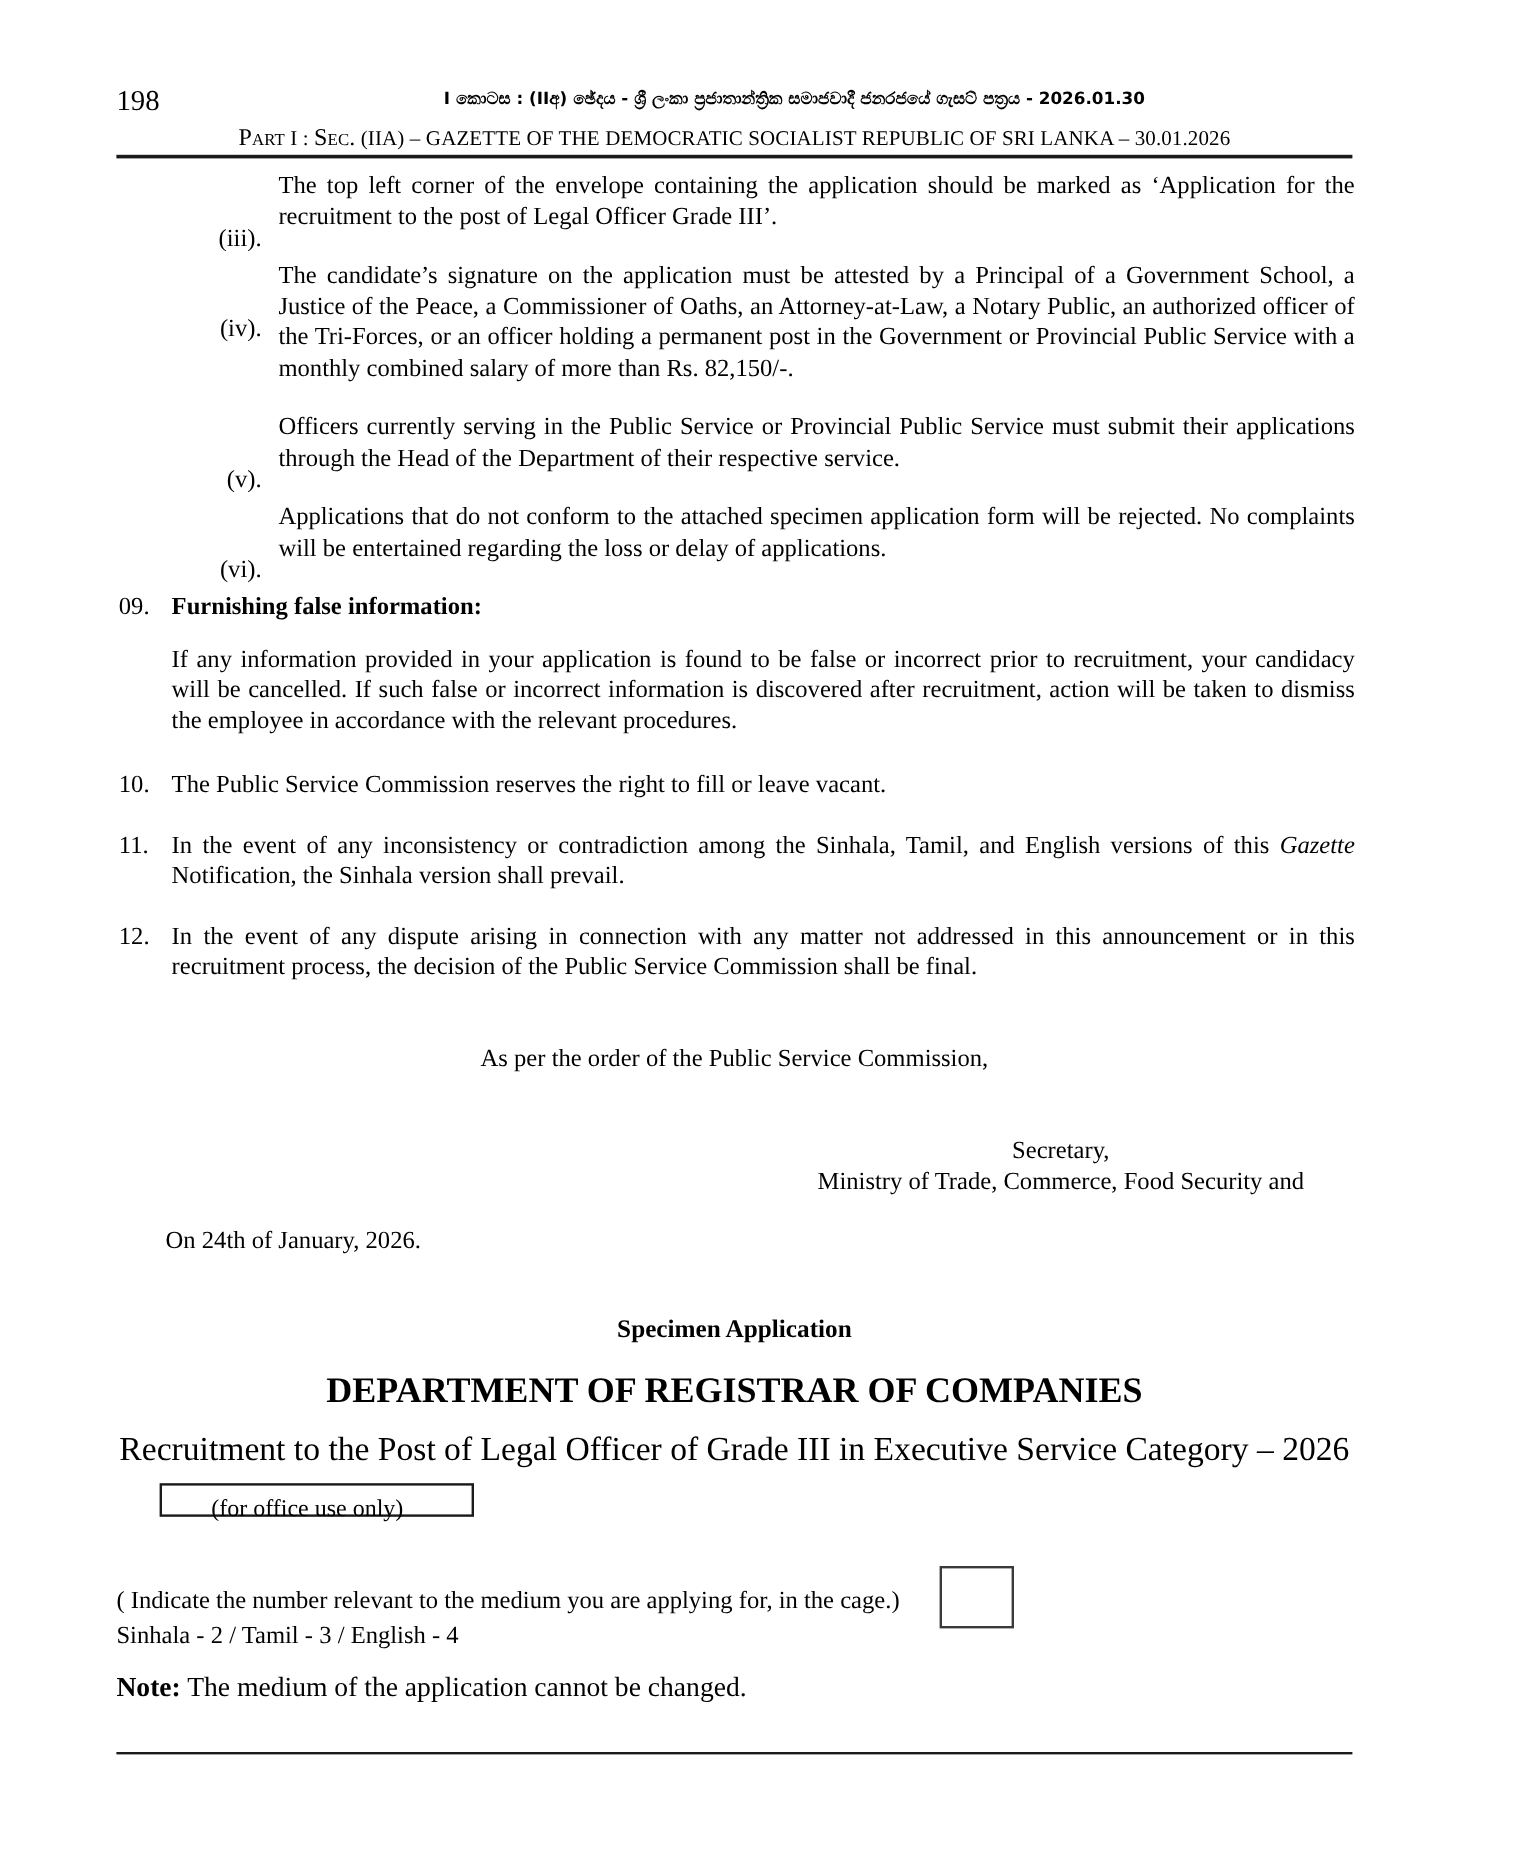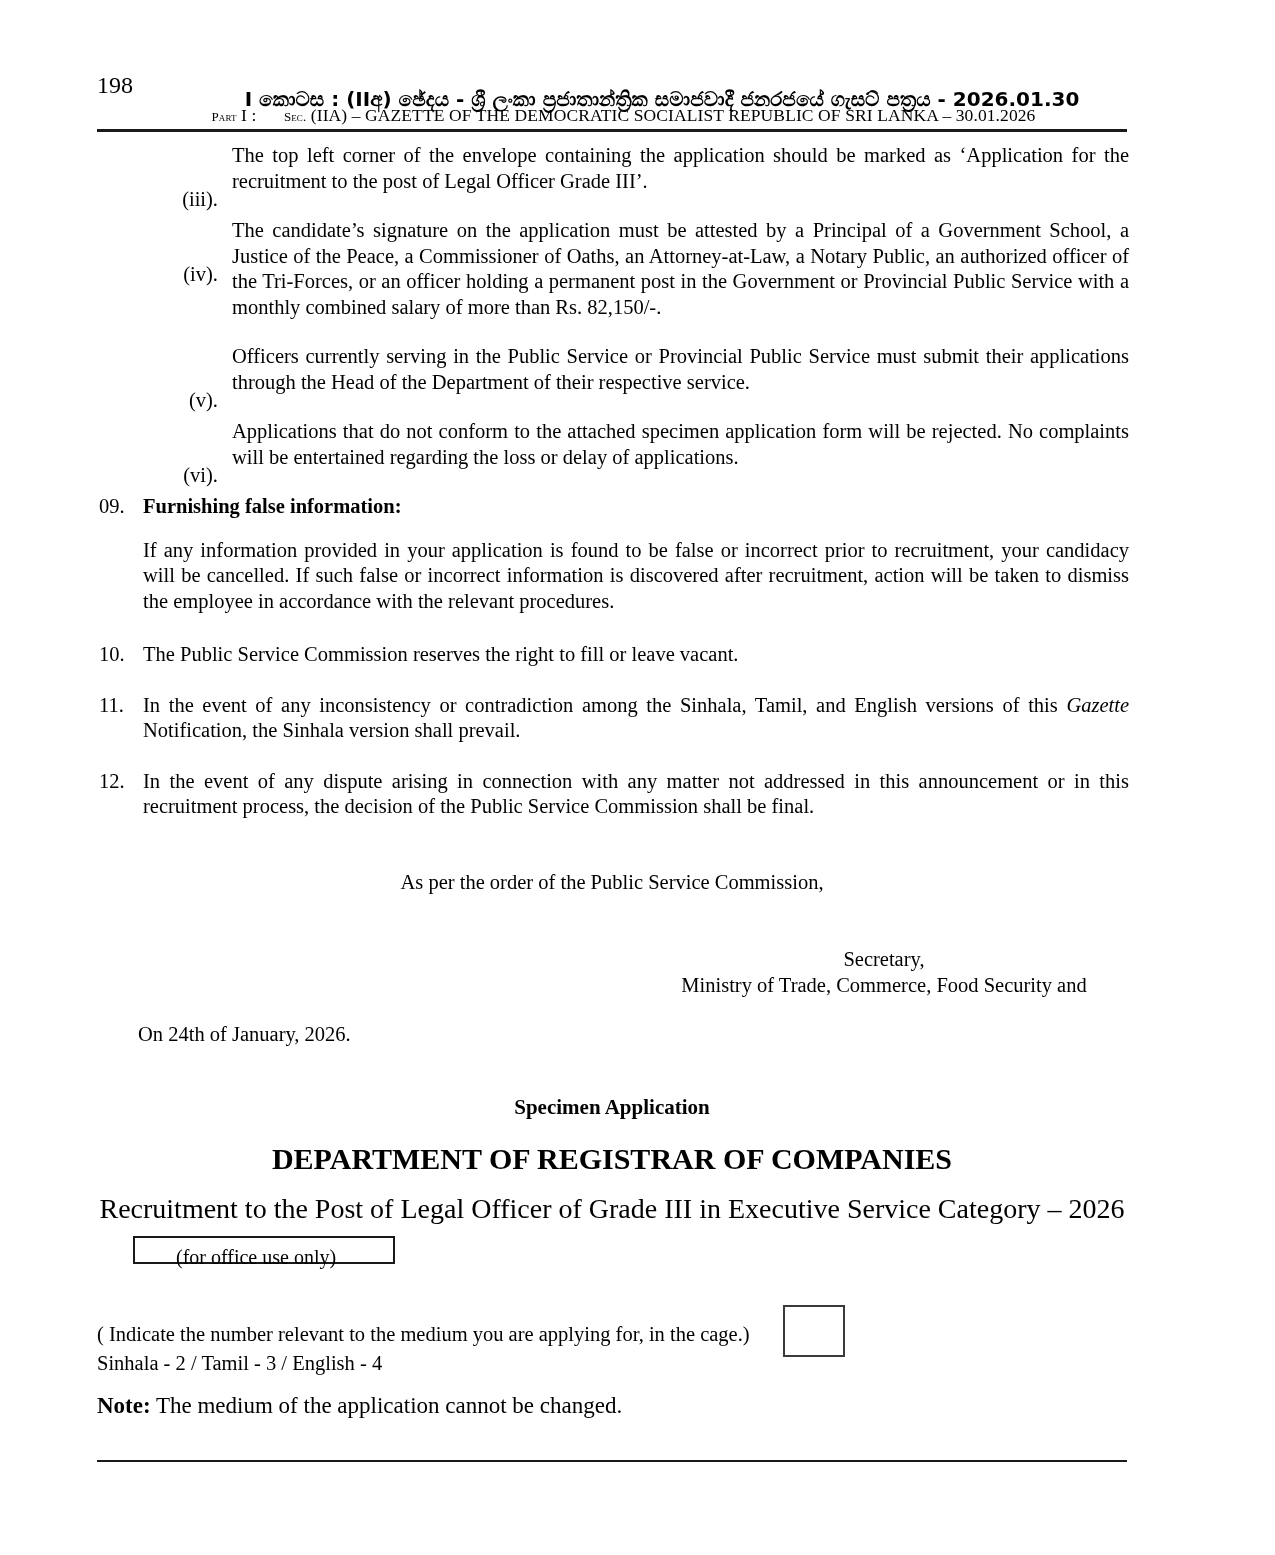--- a/index.html
+++ b/index.html
@@ -34,40 +34,39 @@
     position: absolute;
     left: 0;
     top: 2px;
     font-size: 24px;
     line-height: 30px;
   }
   .masthead-sinhala {
     position: absolute;
     left: 110px;
     right: 10px;
-    top: 16px;
-    text-align: center;
-    font-size: 20px;
+    top: 0;
+    text-align: center;
+    font-size: 14px;
     line-height: 30px;
     font-weight: bold;
     font-family: "DejaVu Sans", "Liberation Sans", sans-serif;
     white-space: nowrap;
   }
   .masthead-english {
     margin-top: 2px;
     text-align: center;
     font-size: 17.5px;
     line-height: 22px;
     letter-spacing: 0.1px;
     white-space: nowrap;
   }
   .sc {
     font-variant: small-caps;
-    font-size: 13px;
-    margin-left: 23px;
+    font-size: 20px;
   }
   .rule-top {
     position: absolute;
     left: 97px;
     top: 129px;
     width: 1030px;
     height: 0;
     border-top: 3px solid #1a1a1a;
   }
   .rule-bottom {

